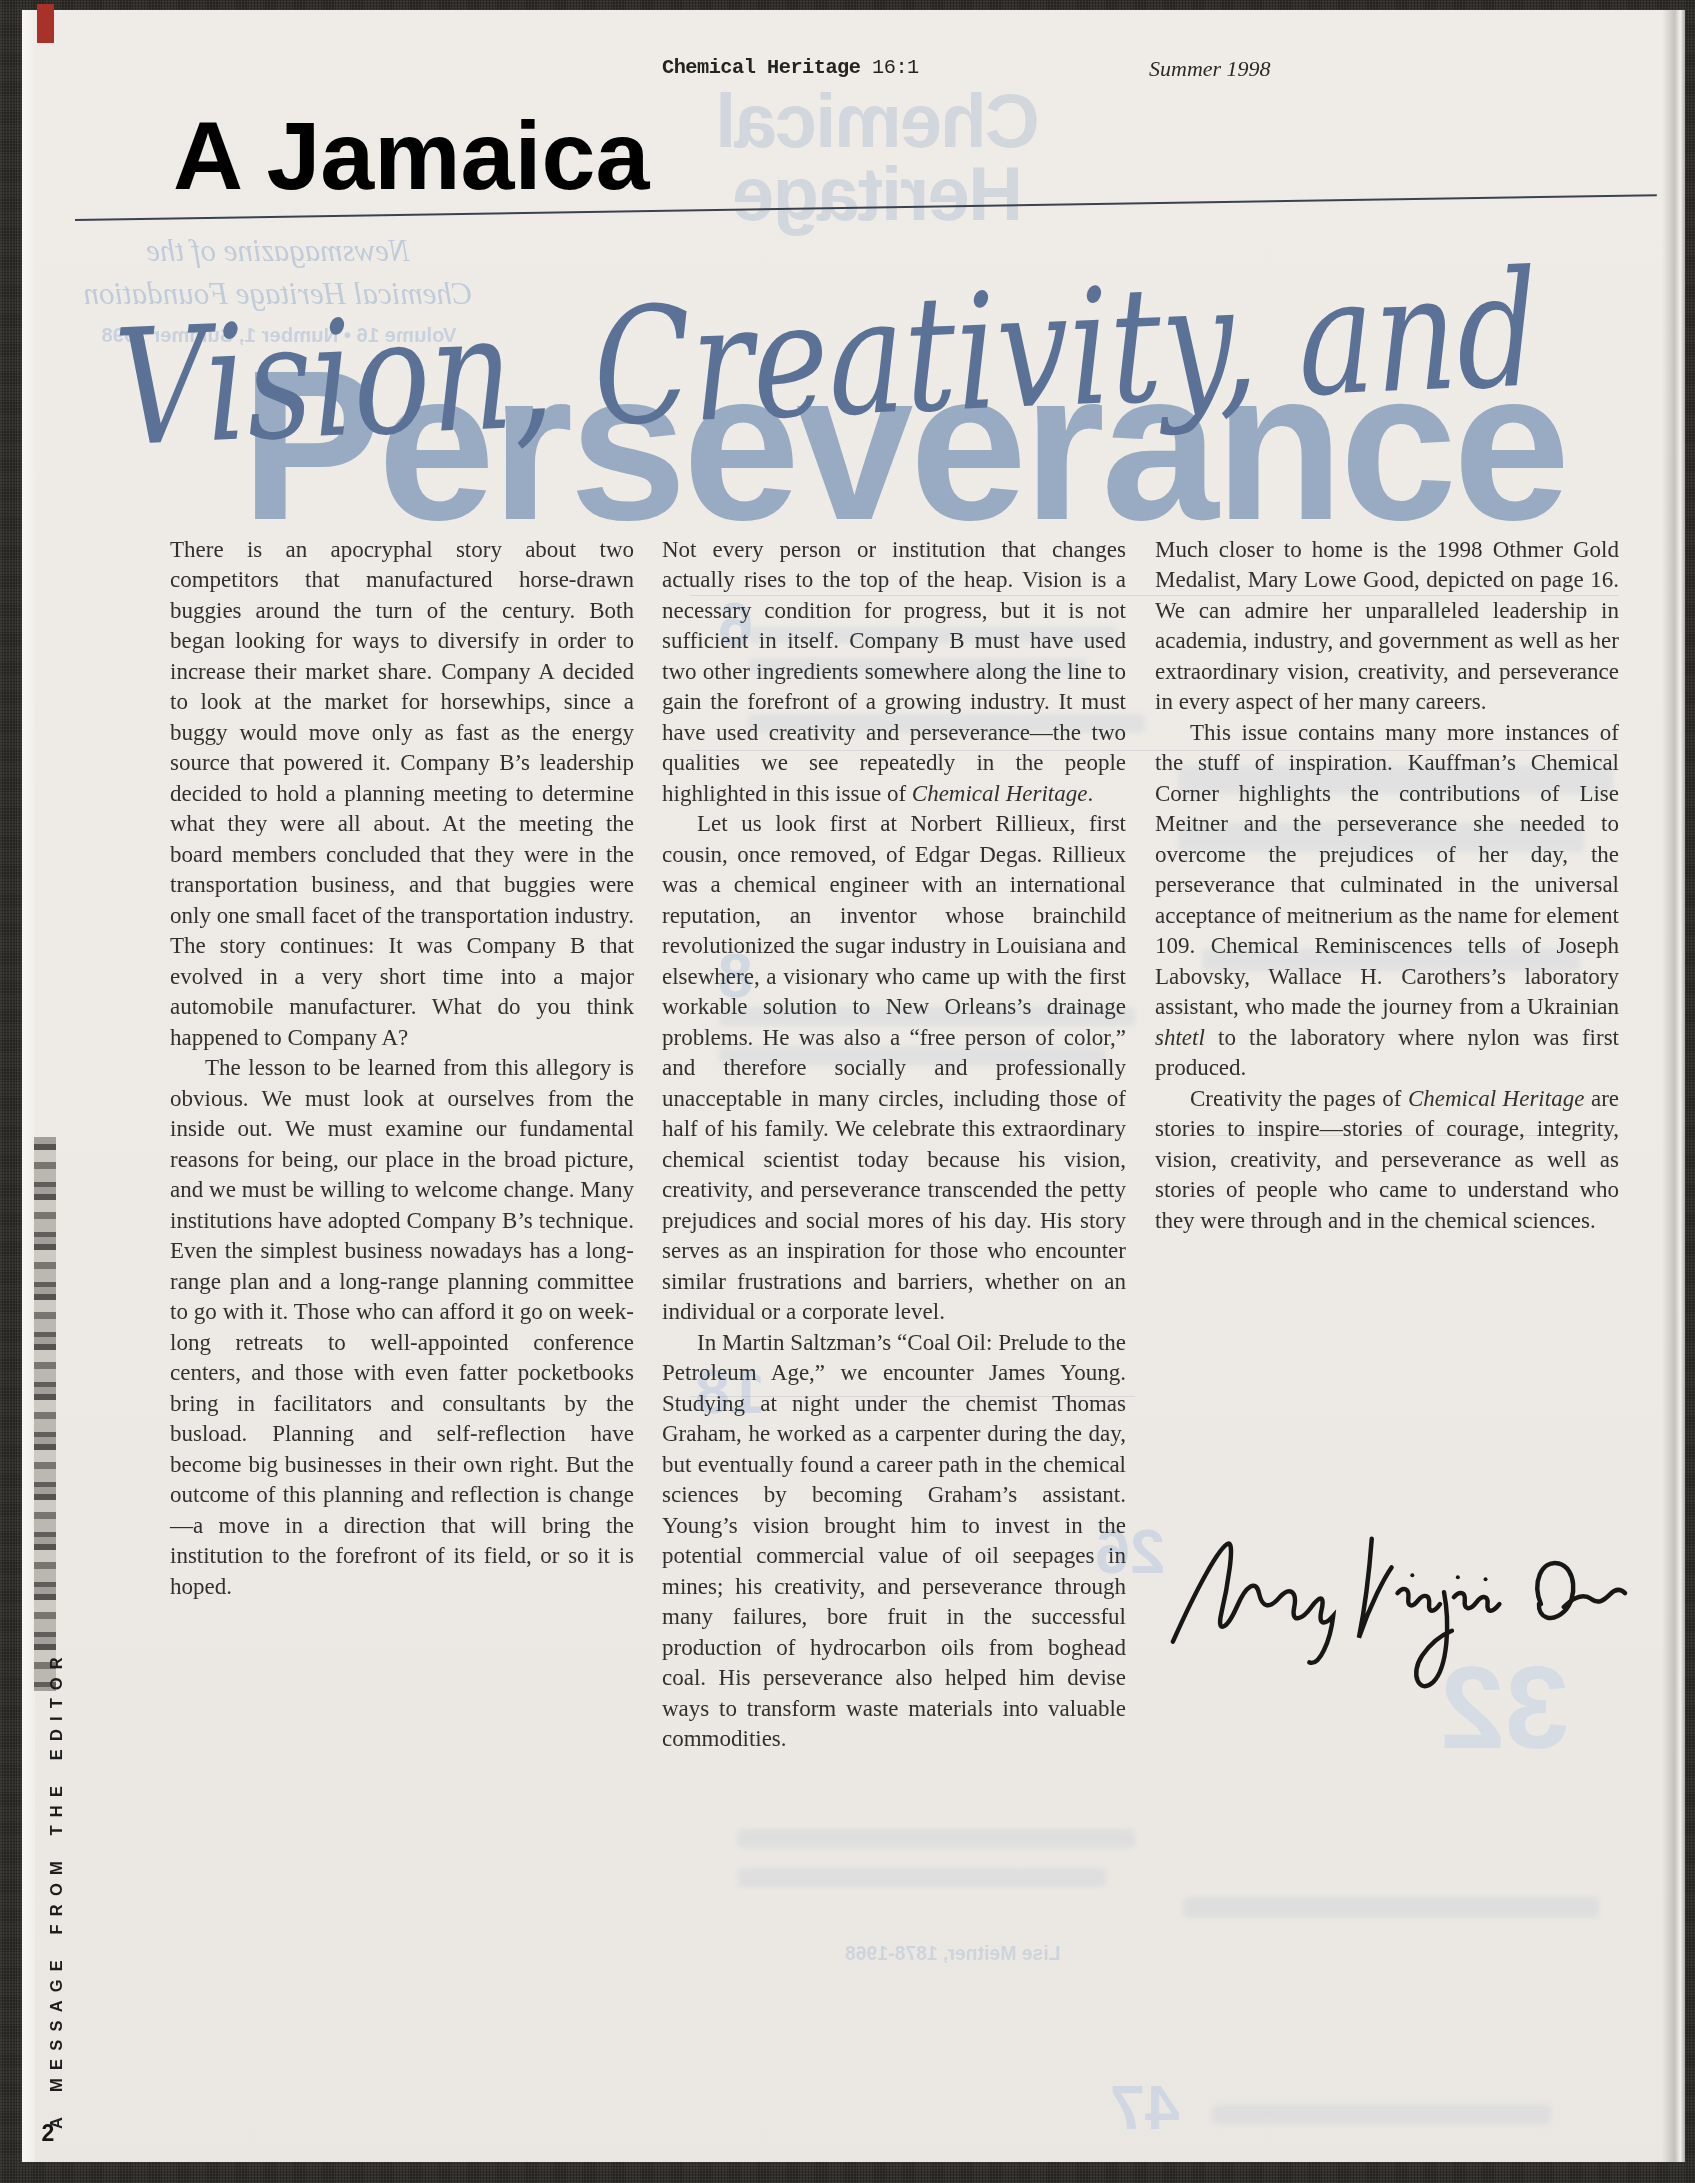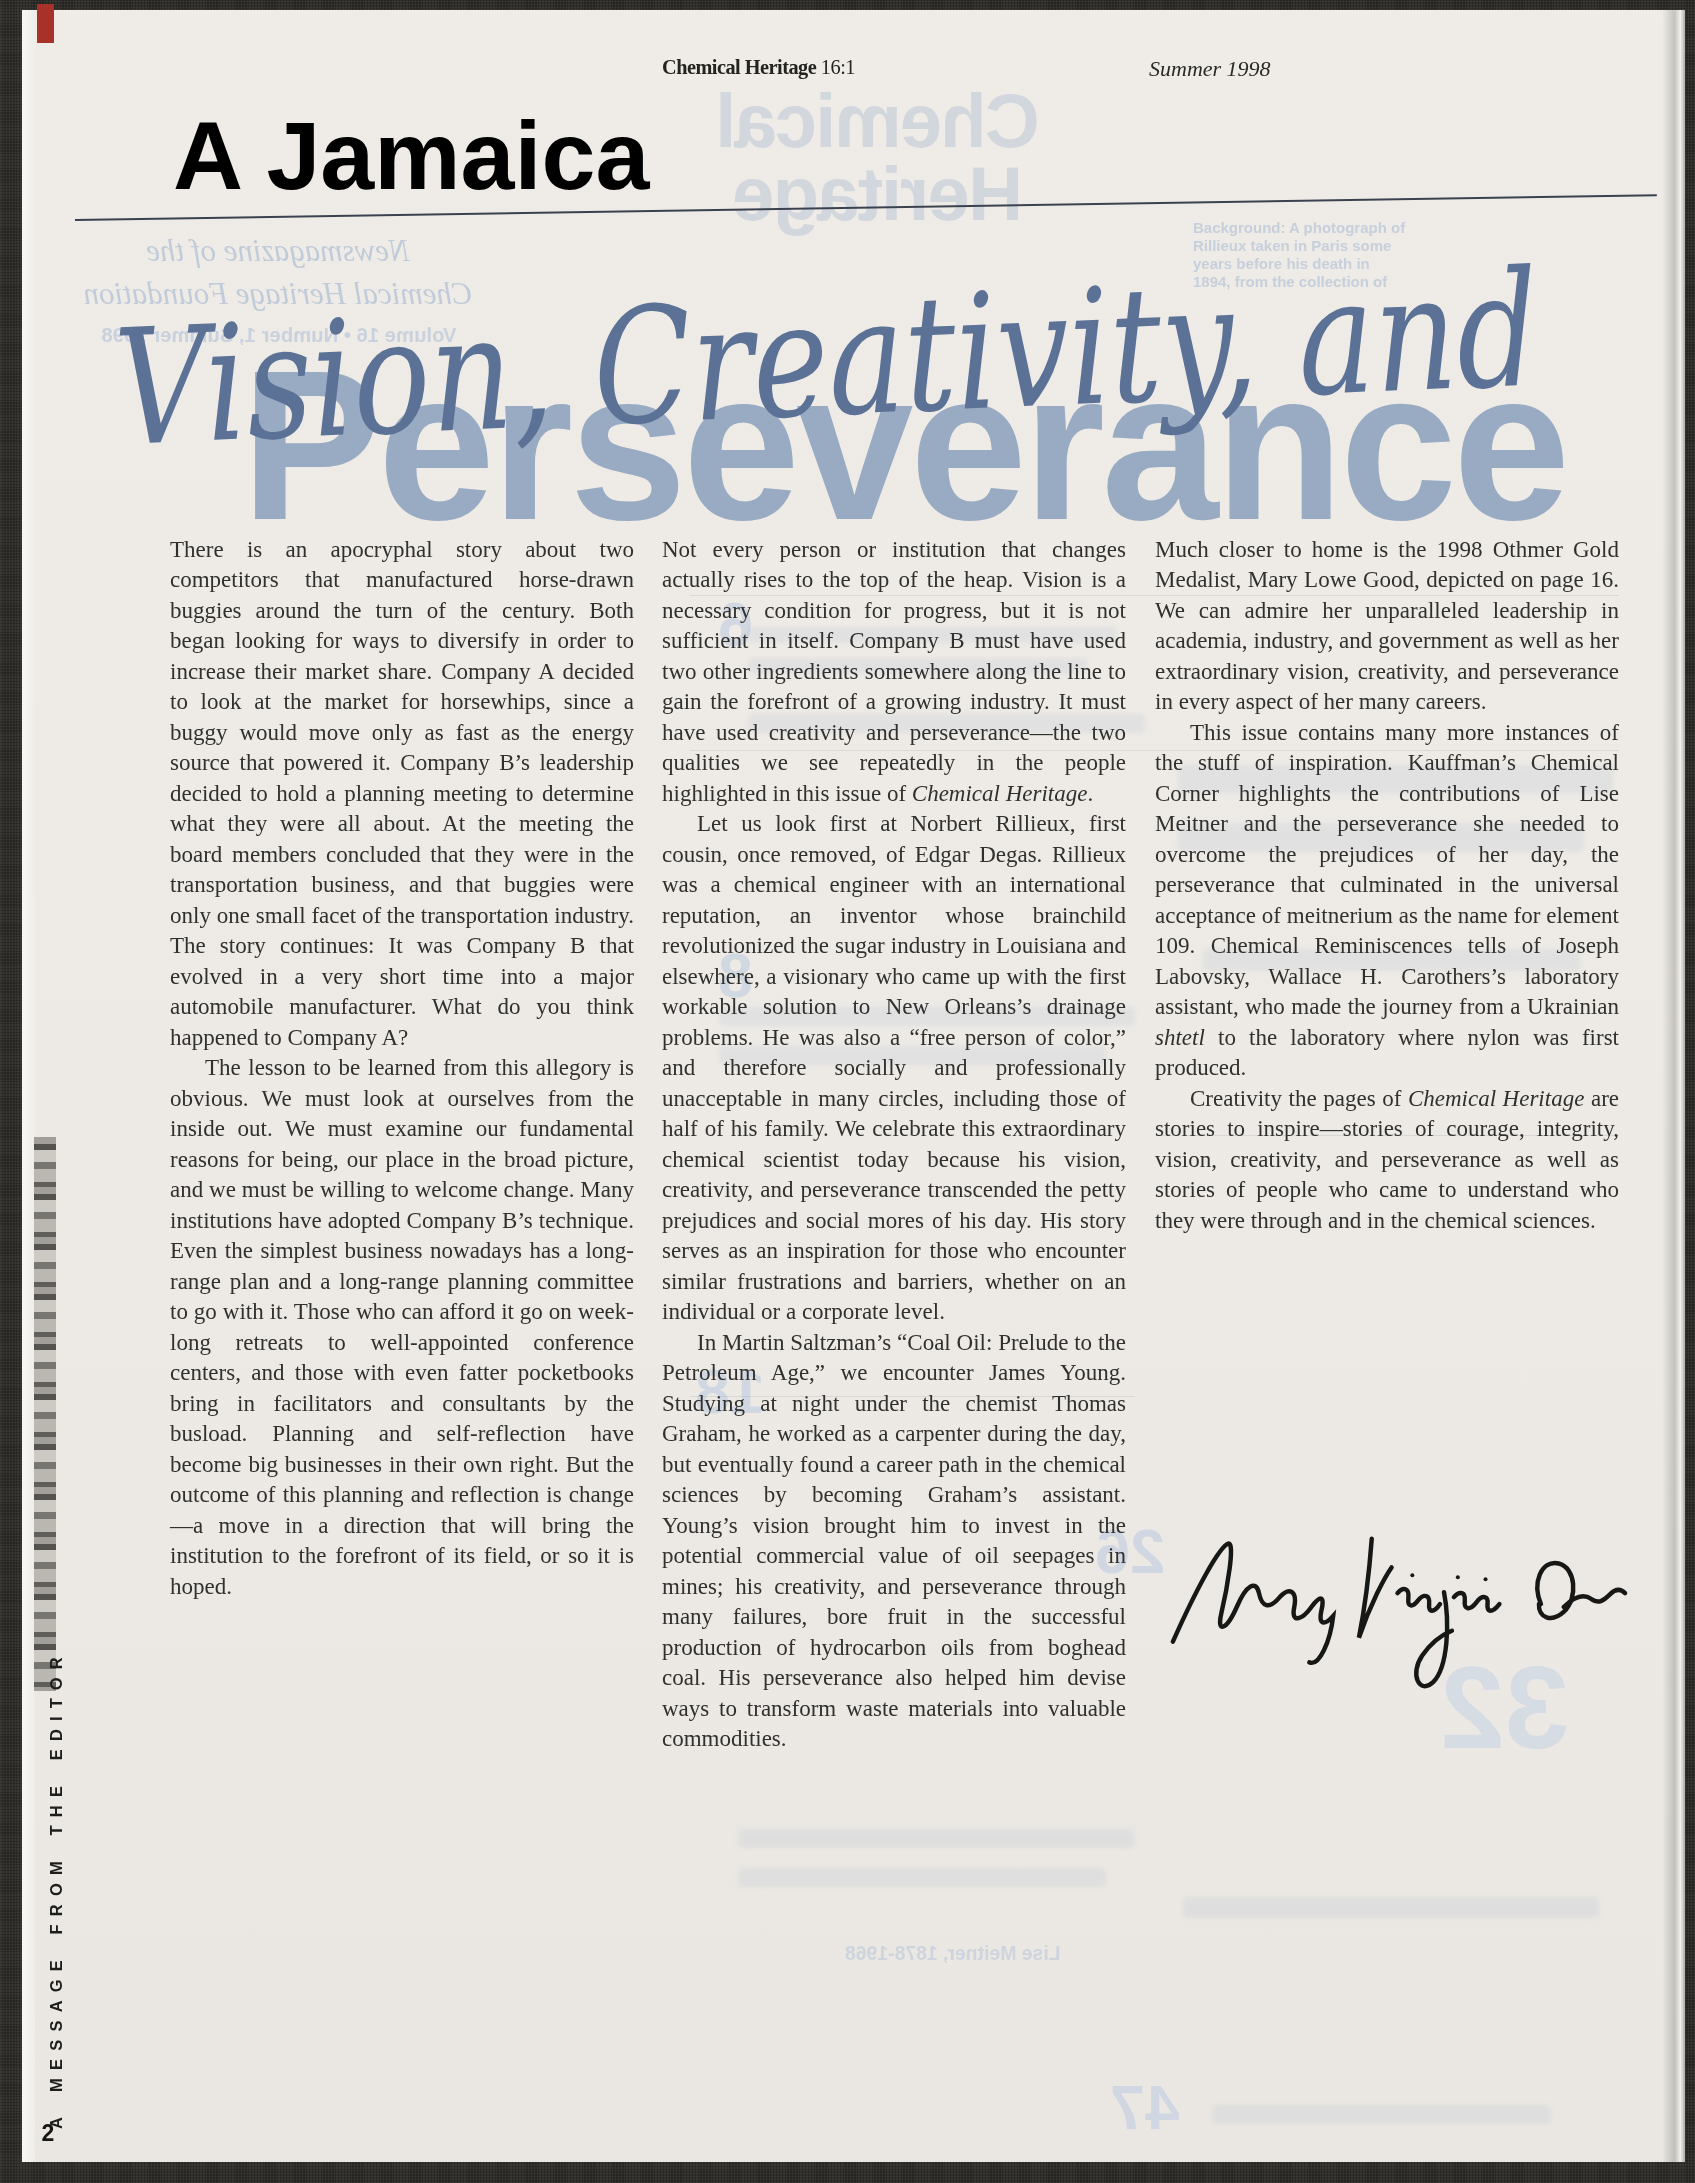--- a/index.html
+++ b/index.html
@@ -42,21 +42,21 @@
   .g-n2{left:673px;top:1350px;font-size:63px;}
   .g-n3{left:1073px;top:1510px;font-size:63px;}
   .g-n4{left:1418px;top:1640px;font-size:116px;color:#d2dae5;}
   .g-n5{left:1088px;top:2066px;font-size:63px;}
   .g-meitner{left:823px;top:1932px;font-family:"Liberation Sans",sans-serif;font-weight:700;
     font-size:19.4px;color:#c6d0dd;opacity:.8;}
   .g-bar{position:absolute;background:#9fb0c8;opacity:.16;border-radius:4.8px;filter:blur(2.4px);}
   .g-rule{position:absolute;height:1.5px;background:#7f8da3;opacity:.18;}
 
   
-  .hdr-left{position:absolute;left:640px;top:46px;font-family:Liberation Serif, serif;
+  .hdr-left{position:absolute;left:640px;top:46px;font-family:Liberation Mono, monospace;
     font-size:20.3px;color:#23231f;letter-spacing:-0.5px;}
   .hdr-left b{font-weight:700;}
   .hdr-left .issue{font-weight:400;}
   .hdr-right{position:absolute;left:1127px;top:46px;font-style:italic;font-size:22px;color:#2a2a26;text-align:right;}
 
   
   .rule{position:absolute;left:53px;top:209px;width:1582px;height:1.9px;background:#3a4250;
     transform:rotate(-0.9deg);transform-origin:left center;}
   .kicker1{position:absolute;left:151px;top:97px;font-family:"Liberation Sans",sans-serif;
     font-weight:700;font-size:97px;line-height:1;color:#16161'4;color:#161614;letter-spacing:-2.9px;
@@ -111,26 +111,20 @@
   <div class="ghost g-cover g-flip">
     <div class="l1">Chemical</div>
     <div class="l2">Heritage</div>
   </div>
   <div class="ghost g-newsmag g-flip">
     <div>Newsmagazine of the</div>
     <div>Chemical Heritage Foundation</div>
   </div>
   <div class="ghost g-volume g-flip">Volume 16 • Number 1, Summer 1998</div>
 
-  <div class="ghost g-caption g-cap2">
-    <div>Background: A photograph of</div>
-    <div>Rillieux taken in Paris some</div>
-    <div>years before his death in</div>
-    <div>1894, from the collection of</div>
-  </div>
 
   <div class="ghost-num g-n0">6</div>
   <div class="ghost-num g-n1">8</div>
   <div class="ghost-num g-n2">18</div>
   <div class="ghost-num g-n3">26</div>
   <div class="ghost-num g-n4">32</div>
   <div class="ghost-num g-n5">47</div>
   <div class="ghost g-meitner g-flip">Lise Meitner, 1878-1968</div>
 
   <div class="g-bar" style="left:726px;top:617px;width:368px;height:16.5px;"></div>

